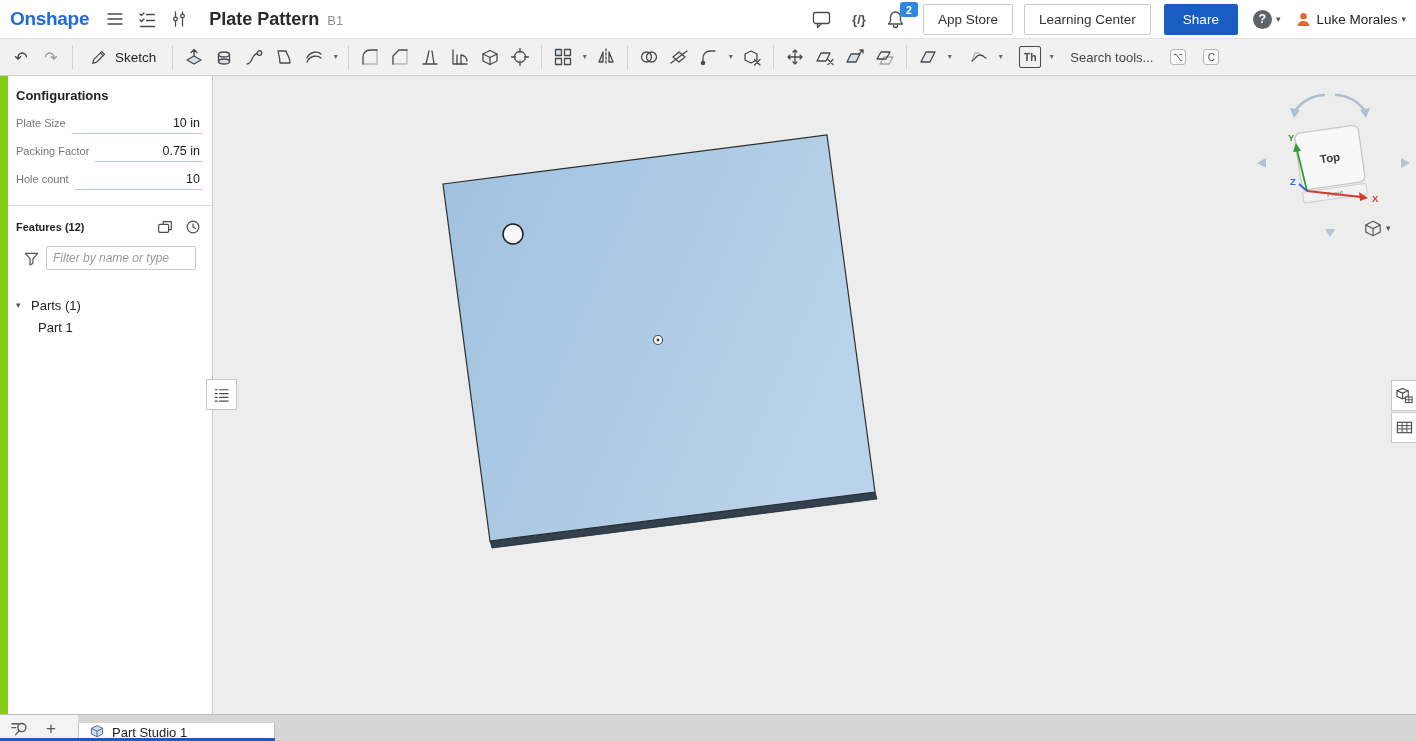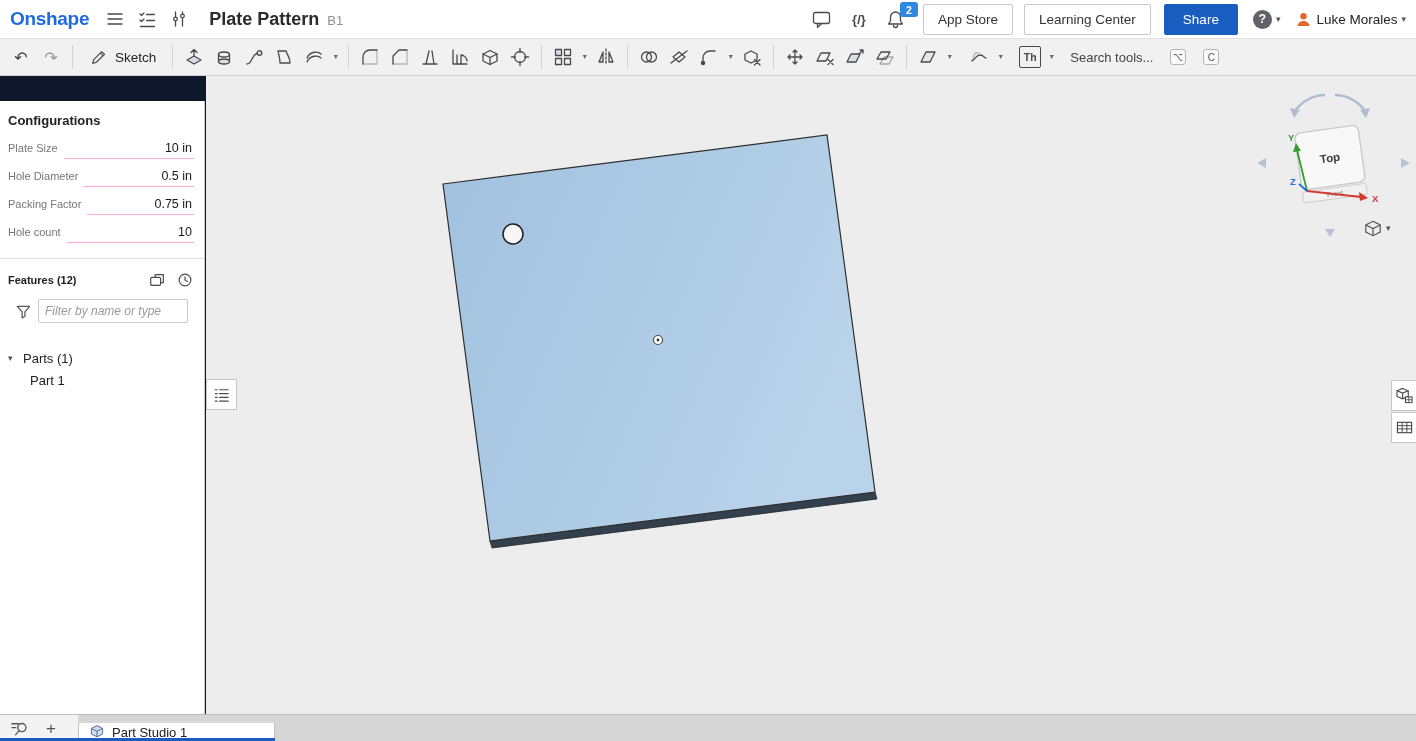--- a/index.html
+++ b/index.html
@@ -1,16 +1,16 @@
 <!DOCTYPE html>
 <html><head>
 <meta charset="utf-8">
 <style>
   html,body{margin:0;padding:0;background:#fff;}
-  .app{position:relative;width:1416px;height:741px;overflow:hidden;background:#0f172a;
+  .app{position:relative;width:1416px;height:741px;overflow:hidden;background:#84cc16;
        font-family:"Liberation Sans", sans-serif;-webkit-font-smoothing:antialiased;}
   button{font-family:inherit;}
 
   
   .topbar{position:absolute;top:0;left:0;right:0;height:38px;background:#fff;display:flex;
           align-items:center;padding:0 10px;box-sizing:border-box;z-index:6;}
   .logo{font-size:19px;font-weight:bold;color:#1f6ae4;letter-spacing:-0.3px;margin:0 10px 0 0;cursor:pointer;}
   .hbtn{height:28px;min-width:28px;border:none;background:transparent;display:flex;align-items:center;
         justify-content:center;margin:0 2px;cursor:pointer;padding:0;}
   .doctitle{margin-left:14px;display:flex;align-items:baseline;gap:8px;}
@@ -45,22 +45,22 @@
   .undo{font-size:16px;color:#444;}
   .redo{font-size:16px;color:#9a9a9a;}
   .thbox{width:20px;height:20px;border:1.4px solid #4a4a4a;border-radius:2px;font-size:10.5px;font-weight:bold;
         color:#4a4a4a;display:flex;align-items:center;justify-content:center;}
   .searchtools{display:flex;align-items:center;gap:17px;margin-left:12px;font-size:13px;color:#444;cursor:pointer;}
   .kbd{min-width:16px;height:16px;border:1px solid #b5b5b5;border-radius:3px;background:#fafafa;font-size:10px;
         color:#555;display:flex;align-items:center;justify-content:center;padding:0 2px;box-sizing:border-box;}
   svg.ic *{stroke:#4a4a4a;stroke-width:1.3;stroke-linecap:round;stroke-linejoin:round;}
 
   
-  .leftpanel{position:absolute;top:76px;left:0;width:205px;bottom:27px;background:#fff;
-        border-right:1px solid #c9c9c9;box-sizing:border-box;z-index:4;margin-top:25px;}
+  .leftpanel{position:absolute;top:76px;left:8px;width:205px;bottom:27px;background:#fff;
+        border-right:1px solid #c9c9c9;box-sizing:border-box;z-index:4;}
   .cfg-title{font-size:13px;font-weight:bold;color:#222;padding:12px 8px 6px;}
   .cfg-row{display:flex;align-items:center;height:28px;padding:0 10px 0 8px;}
   .cfg-label{font-size:11px;color:#767676;white-space:nowrap;}
   .cfg-value{flex:1;margin-left:6px;border-bottom:1px solid #f9a8d4;text-align:right;font-size:12.5px;
         color:#1a1a1a;padding:3px 2px 3px 0;cursor:text;}
   .lp-divider{height:1px;background:#dcdcdc;margin-top:12px;}
   .feat-head{display:flex;align-items:center;padding:12px 10px 8px 8px;}
   .feat-title{font-size:11px;font-weight:bold;color:#222;flex:1;}
   .feat-icons{display:flex;gap:10px;align-items:center;}
   .fibtn{border:none;background:transparent;padding:0;cursor:pointer;display:flex;}
@@ -361,24 +361,20 @@
       <span class="kbd">C</span>
     </div>
   </div>
 
   <aside class="leftpanel">
     <div class="cfg-title">Configurations</div>
 
     <div class="cfg-row">
       <span class="cfg-label">Plate Size</span>
       <span class="cfg-value">10 in</span>
-    </div>
-    <div class="cfg-row">
-      <span class="cfg-label">Hole Diameter</span>
-      <span class="cfg-value">0.5 in</span>
     </div>
     <div class="cfg-row">
       <span class="cfg-label">Packing Factor</span>
       <span class="cfg-value">0.75 in</span>
     </div>
     <div class="cfg-row">
       <span class="cfg-label">Hole count</span>
       <span class="cfg-value">10</span>
     </div>
 

